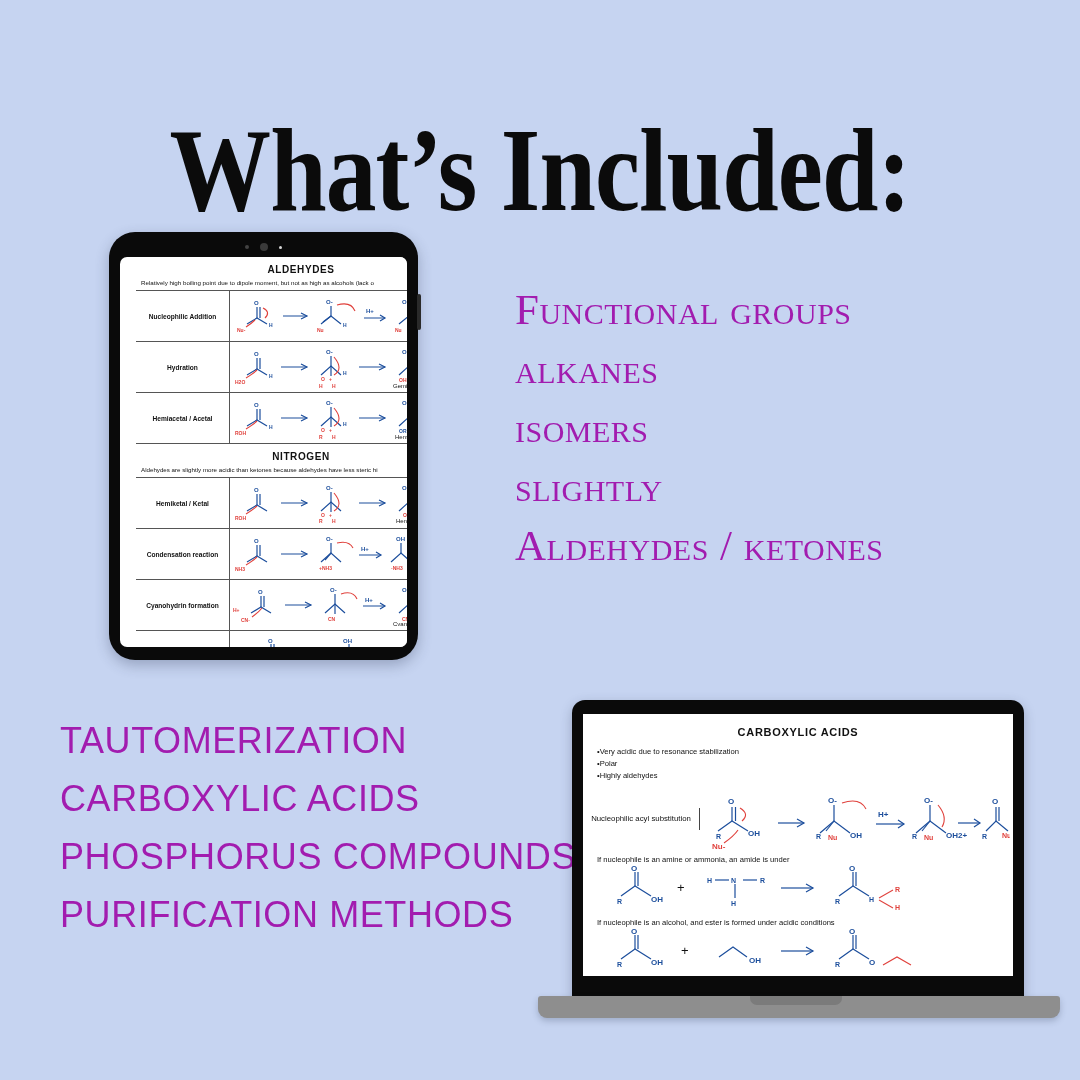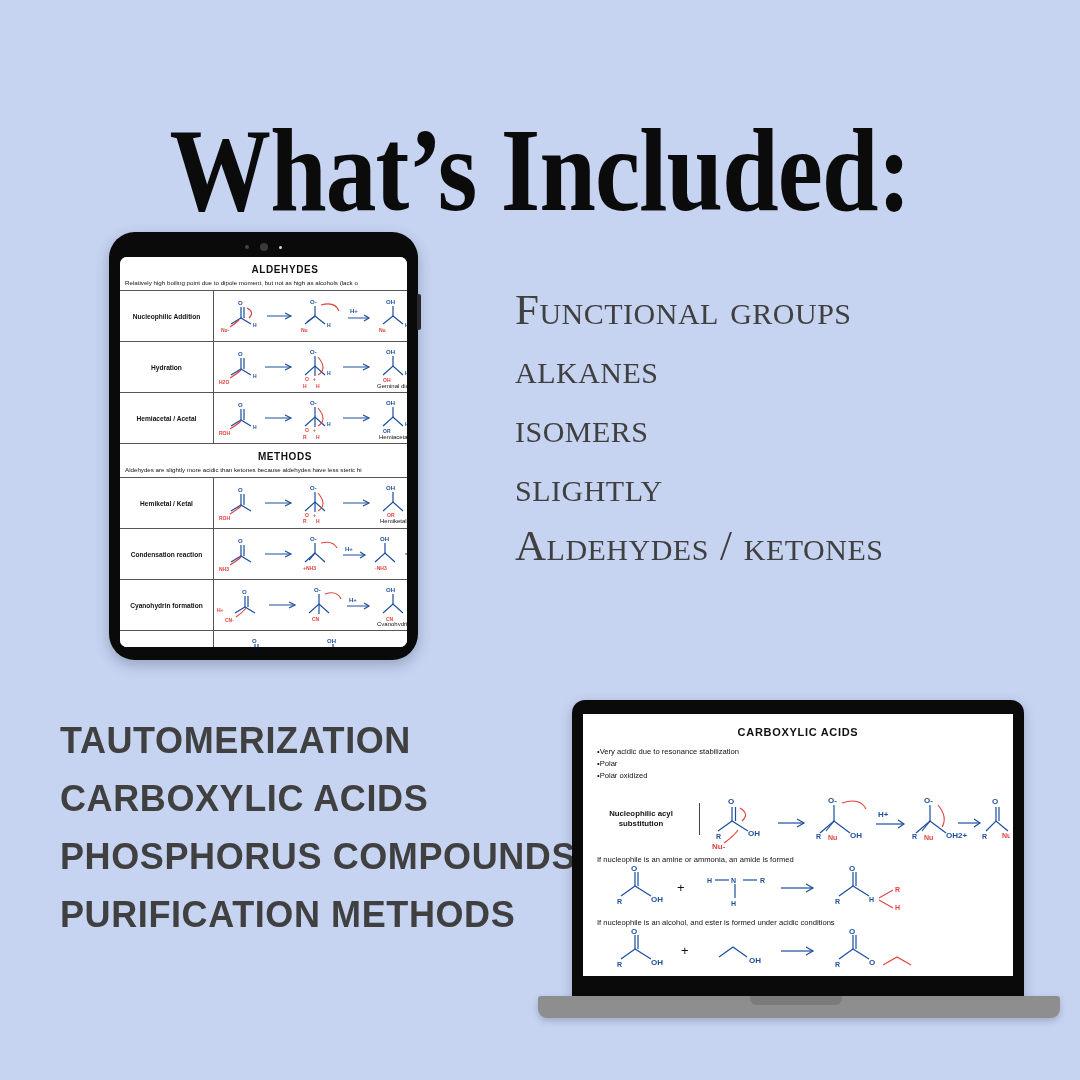--- a/index.html
+++ b/index.html
@@ -21,38 +21,37 @@
     letter-spacing:-1px;
     color:#0b0b0b;
     transform:scaleX(0.86);
     transform-origin:50% 50%;
     white-space:nowrap;
   }
 
   
   .topic-list{position:absolute;}
   .topic-item{
-    color:#404040;
+    color:#a21caf;
     font-family:"Liberation Serif", serif;
     white-space:nowrap;
   }
   #topics-right{left:515px;top:281px;}
   #topics-right .topic-item{
     font-size:43px;
     line-height:1.37;
     font-variant:small-caps;
     letter-spacing:0.5px;
   }
   #topics-left{left:60px;top:712px;}
   #topics-left .topic-item{
     font-family:"Liberation Sans", sans-serif;
     font-size:36px;
     line-height:1.61;
     letter-spacing:0.6px;
-    font-weight:bold;
   }
 
   
   #tablet{
     position:absolute;left:109px;top:232px;width:309px;height:428px;
     background:#0a0a0a;
     border-radius:26px;
     box-shadow:0 5px 14px rgba(40,50,80,.30);
   }
   #tablet-side-button{
@@ -66,21 +65,21 @@
   .cam-dot{background:#434343;border-radius:50%;}
   .cam-dot.small{width:4px;height:4px;}
   .cam-dot.large{width:8px;height:8px;background:#3a3a3a;}
   .cam-dot.tiny{width:3px;height:3px;background:#d8d8d8;}
 
   #tablet-screen{
     position:absolute;left:11px;top:25px;width:287px;height:390px;
     background:#ffffff;border-radius:7px;overflow:hidden;
   }
   #tablet-sheet{
-    position:absolute;left:0;top:0;width:330px;height:390px;
+    position:absolute;left:16px;top:0;width:330px;height:390px;
     background:#fff;
     font-family:"Liberation Sans", sans-serif;
     color:#111;
   }
 
   .sheet-h{
     text-align:center;font-weight:700;font-size:10px;letter-spacing:.6px;
     margin:7px 0 4px 0;
   }
   .sheet-note{
@@ -129,21 +128,21 @@
     margin:12px 0 8px 0;
   }
   .lap-bullets{margin:0 16px 6px 14px;padding:0;list-style:none;}
   .lap-bullets li{font-size:7.6px;line-height:1.55;}
   .lap-bullets li:before{content:"\2022 ";}
   .lap-sub{
     font-size:7.6px;margin:4px 0 0 14px;
   }
   .acyl-row{display:flex;align-items:center;margin:6px 0 2px 0;}
   .acyl-label{
-    width:108px;text-align:center;font-size:7.8px;font-weight:700;
+    width:108px;text-align:center;font-size:7.8px;font-weight:400;
     border-right:1px solid #444;padding:6px 4px;line-height:1.3;
   }
 
   
   .cb{stroke:#1c4e9c;fill:none;stroke-width:1.2;}
   .cr{stroke:#e0413c;fill:none;stroke-width:1.1;}
   text.tb{fill:#1c4e9c;font-weight:700;font-family:"Liberation Sans",sans-serif;}
   text.tr{fill:#e0413c;font-weight:700;font-family:"Liberation Sans",sans-serif;}
   text.tk{fill:#111;font-family:"Liberation Sans",sans-serif;}
 </style>
@@ -313,21 +312,21 @@
               <text class="tr" x="205" y="14" font-size="6">ROH</text>
               <g class="cb">
                     <path d="M202 19 L228 19"></path>
                   </g>
             </svg>
           </td>
         </tr>
       </tbody>
         </table>
 
-      <div class="sheet-h">METHODS</div>
+      <div class="sheet-h">NITROGEN</div>
       <div class="sheet-note">Aldehydes are slightly more acidic than ketones because aldehydes have less steric hi</div>
 
       <table class="rxn-table">
         <tbody>
             <tr>
           <td class="rxn-label">Hemiketal / Ketal</td>
           <td class="rxn-cell">
             <svg class="rxn-svg" width="230" height="42" viewBox="0 0 230 42">
               <g class="cb">
                     <path d="M14 29 L24 23 L34 29"></path>
@@ -491,21 +490,21 @@
 <div id="laptop">
   <div id="laptop-lid">
     <div id="laptop-screen">
       <div id="laptop-sheet">
 
         <div class="lap-title">CARBOXYLIC ACIDS</div>
 
         <ul class="lap-bullets">
           <li>Very acidic due to resonance stabilization</li>
           <li>Polar</li>
-          <li>Polar oxidized</li>
+          <li>Highly aldehydes</li>
         </ul>
 
         <div class="acyl-row">
           <div class="acyl-label">Nucleophilic acyl substitution</div>
           <svg width="310" height="64" viewBox="0 0 310 64">
             <g class="cb" stroke-width="1.6">
               <path d="M18 44 L32 34 L48 44"></path>
                 <path d="M32 34 L32 20"></path>
                 <path d="M35.5 34 L35.5 20"></path>
             </g>
@@ -552,21 +551,21 @@
               <path d="M286 44 L296 34 L308 44"></path>
                 <path d="M296 34 L296 20"></path>
                 <path d="M299 34 L299 20"></path>
             </g>
             <text class="tb" x="292" y="17" font-size="8">O</text>
             <text class="tb" x="282" y="52" font-size="7">R</text>
             <text class="tr" x="302" y="51" font-size="7">Nu</text>
           </svg>
         </div>
 
-        <div class="lap-sub">If nucleophile is an amine or ammonia, an amide is formed</div>
+        <div class="lap-sub">If nucleophile is an amine or ammonia, an amide is under</div>
         <svg width="400" height="46" viewBox="0 0 400 46" style="margin-left:20px;">
           <g class="cb" stroke-width="1.5">
               <path d="M18 32 L32 22 L48 32"></path>
               <path d="M32 22 L32 8"></path>
               <path d="M35 22 L35 8"></path>
             </g>
           <text class="tb" x="28" y="7" font-size="8">O</text>
           <text class="tb" x="14" y="40" font-size="7">R</text>
           <text class="tb" x="48" y="38" font-size="8">OH</text>
           <text class="tk" x="74" y="28" font-size="13">+</text>

